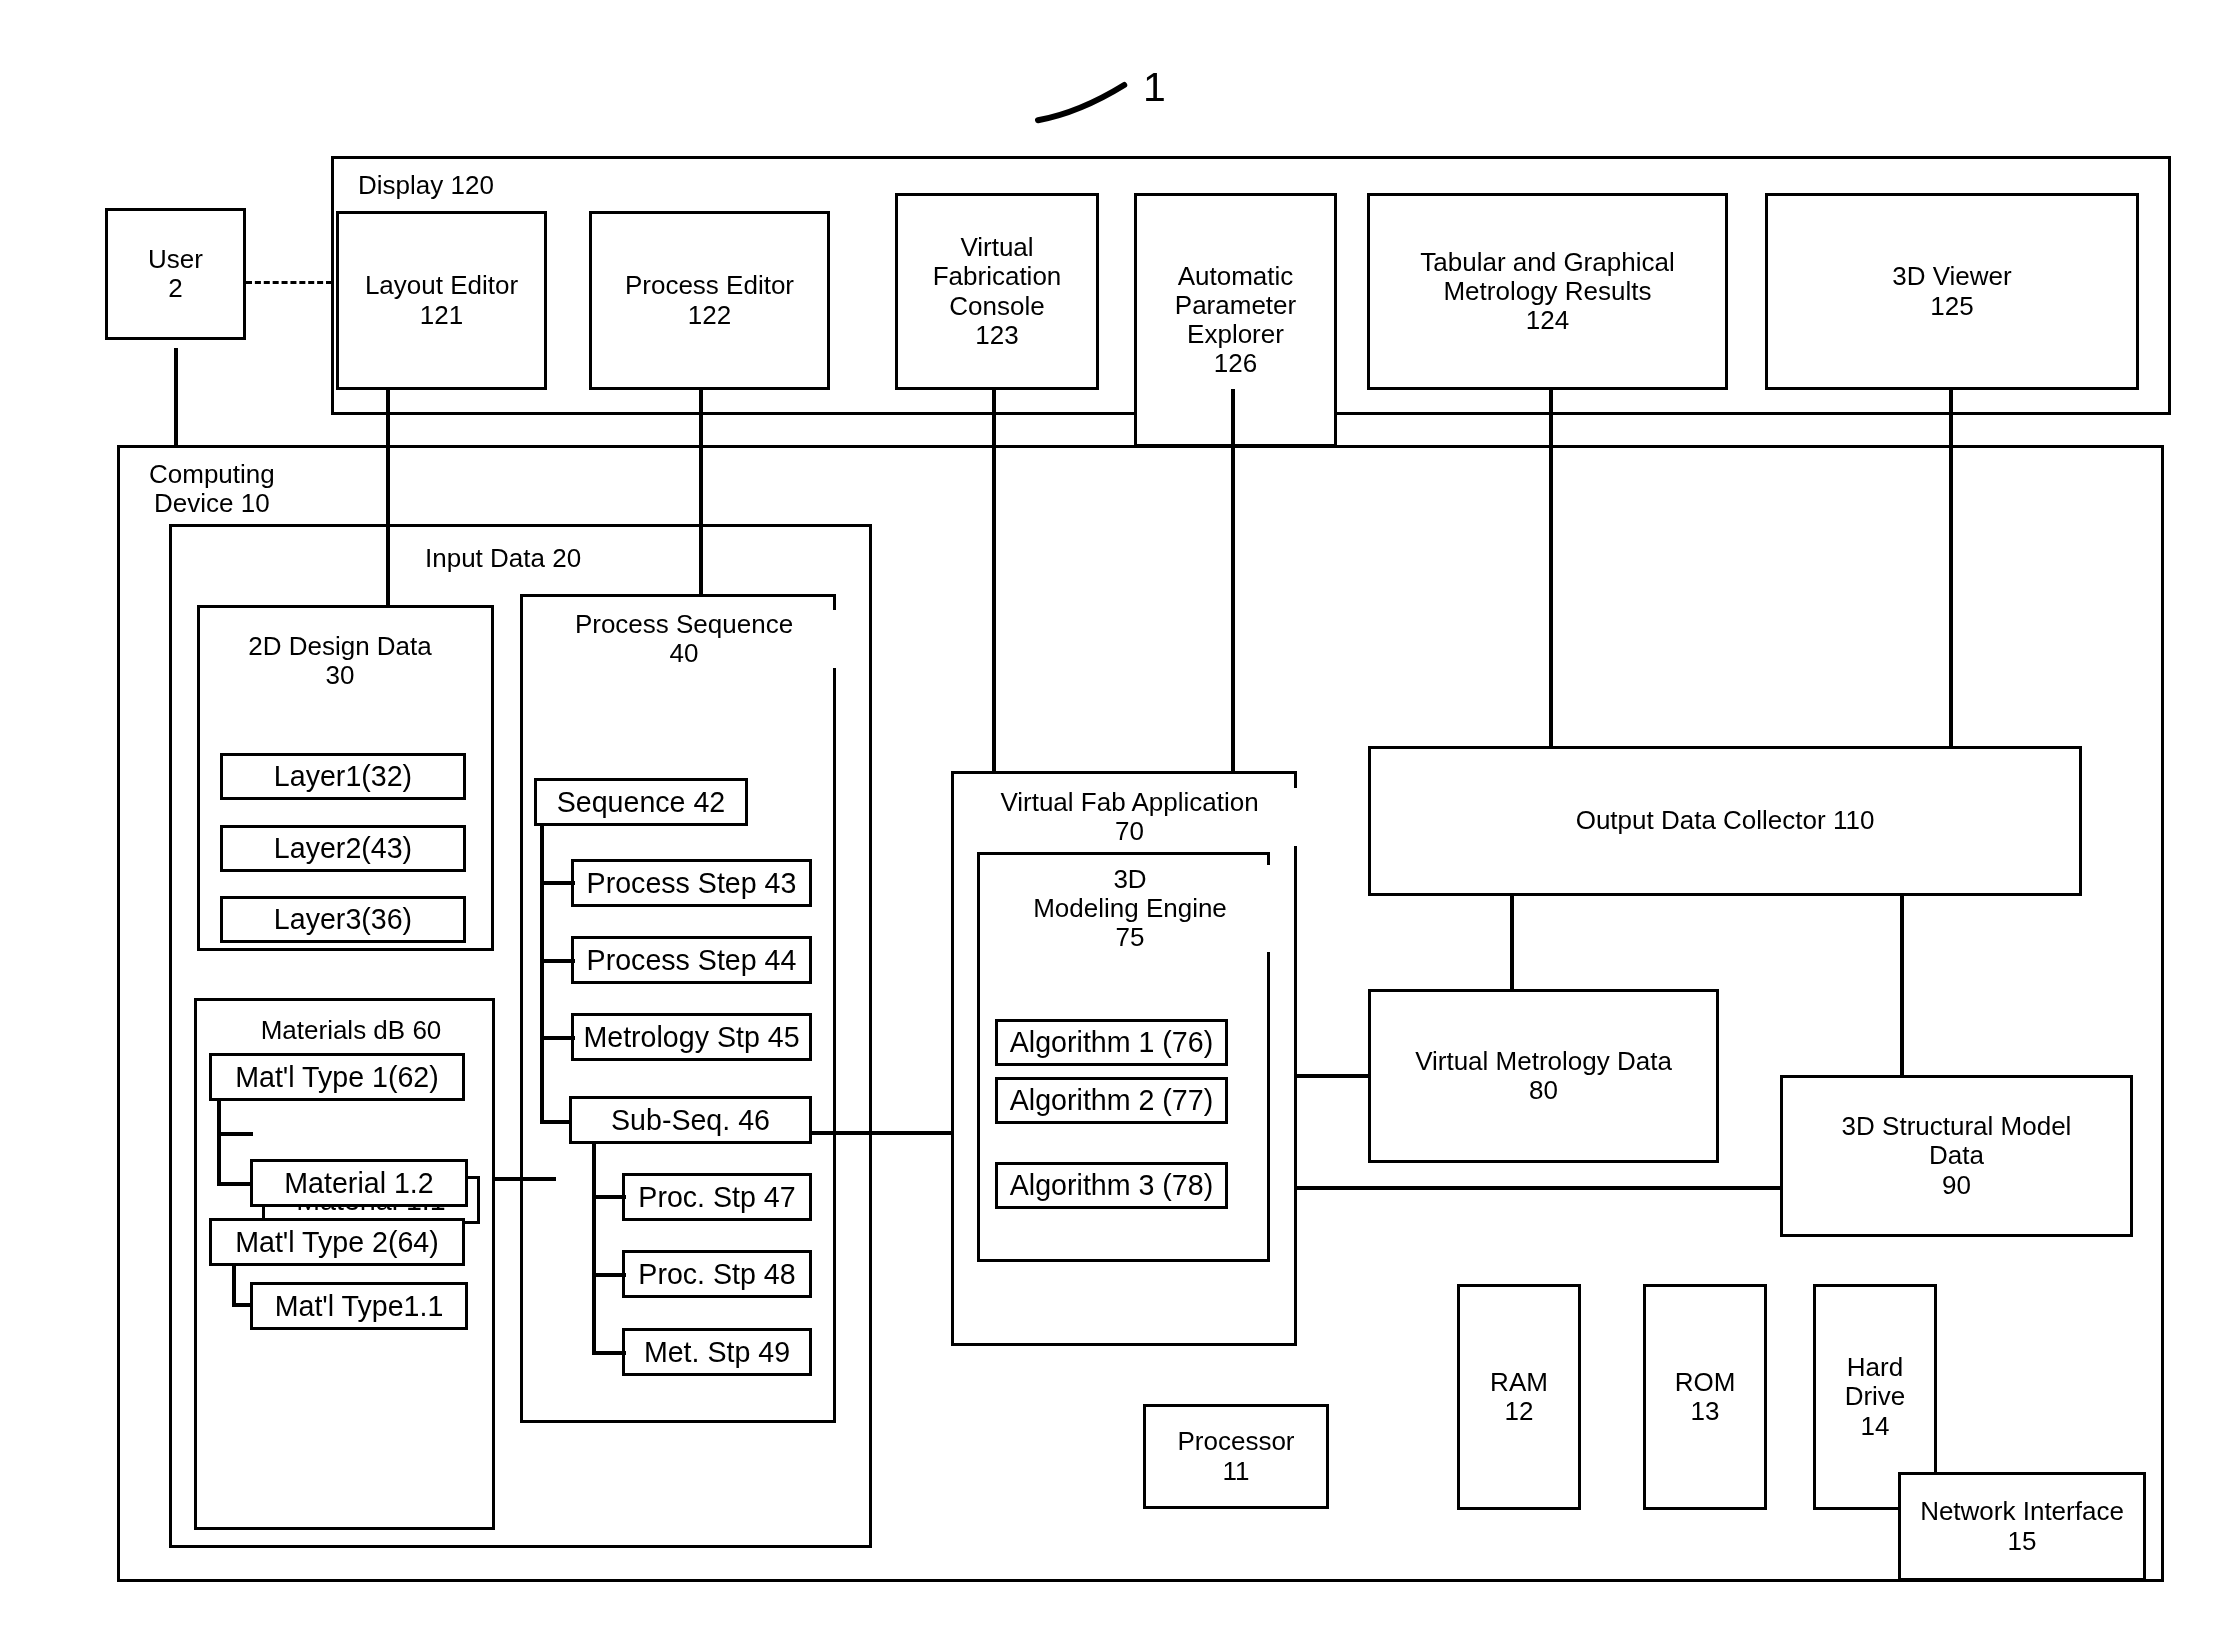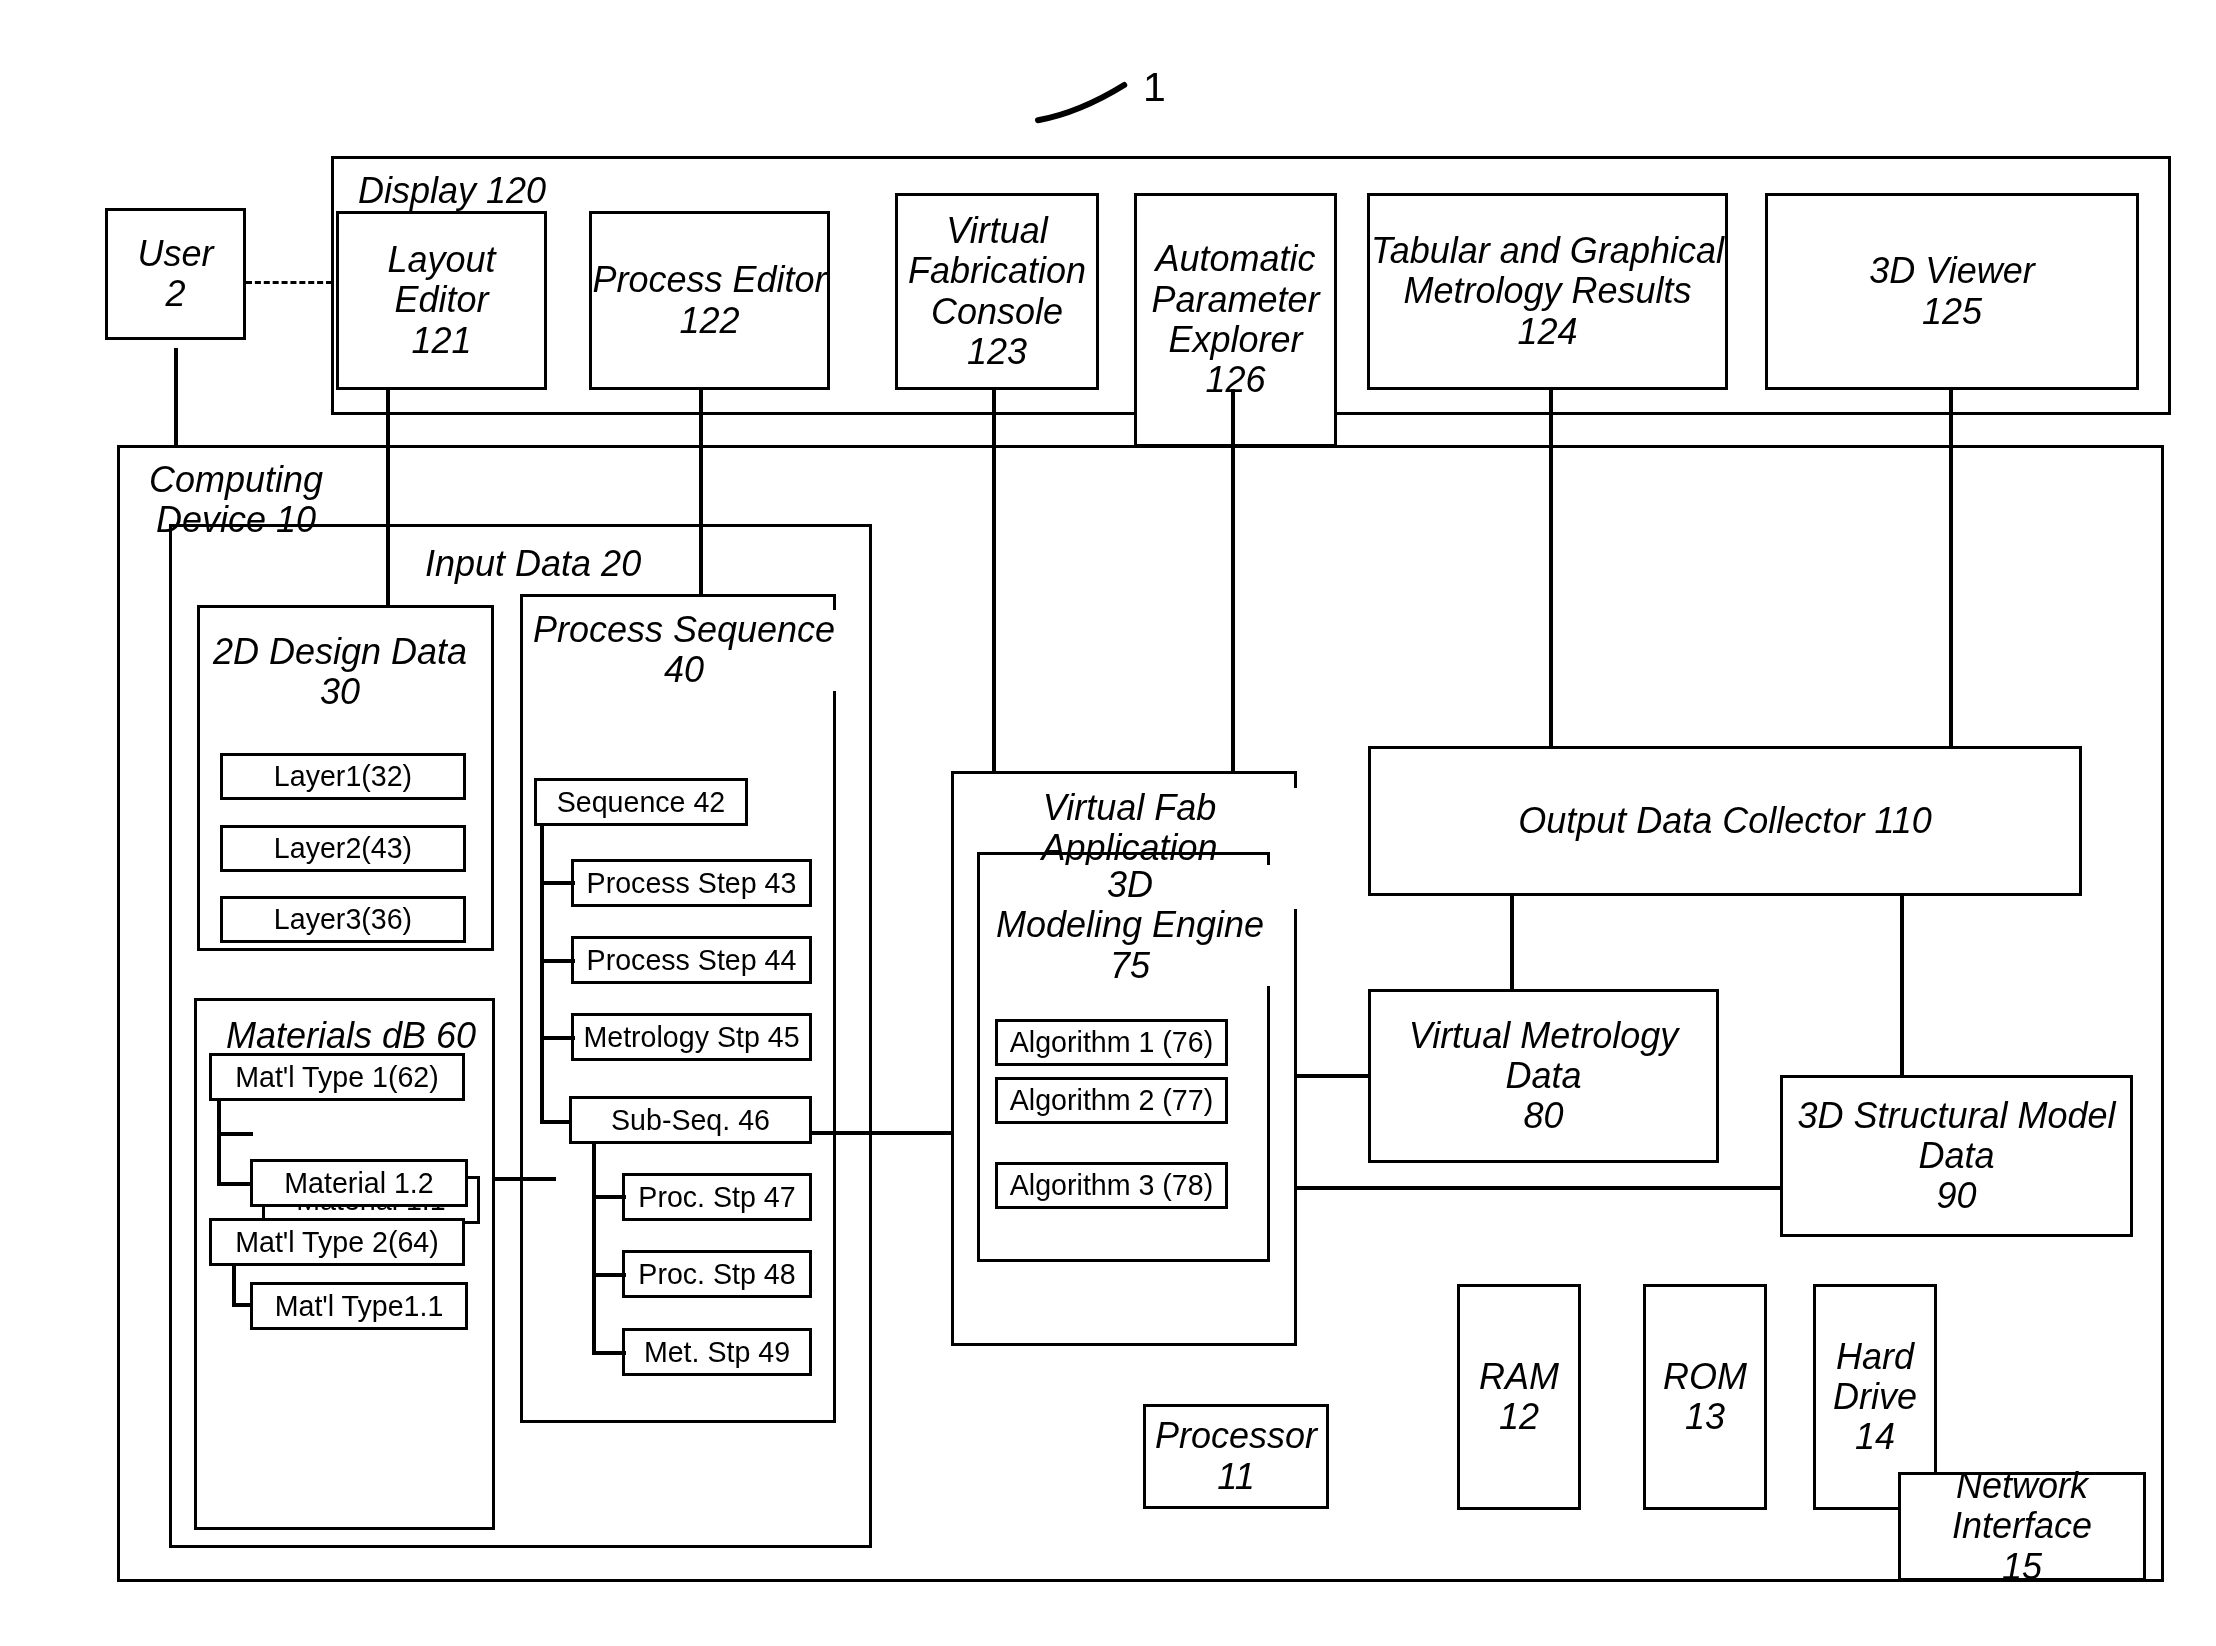--- a/index.html
+++ b/index.html
@@ -66,21 +66,21 @@
   }
   
   .leader {
     position: absolute;
   }
   .fignum {
     position: absolute;
     font-size: 41px;
   }
   
-  .fs-lg  { font-size: 36px; font-style: italic; }
+  .fs-lg  { font-size: 26px; }
   .fs-md  { font-size: 28.6px; }
 </style>
 </head>
 <body>
 
 <div id="canvas">
 
   <svg class="leader" style="left:1034px; top:79px; width:98px; height:45px;" viewBox="0 0 130 60">
     <path d="M 5 55 Q 60 45 120 8" stroke="#000" stroke-width="8" fill="none" stroke-linecap="round"></path>
   </svg>

